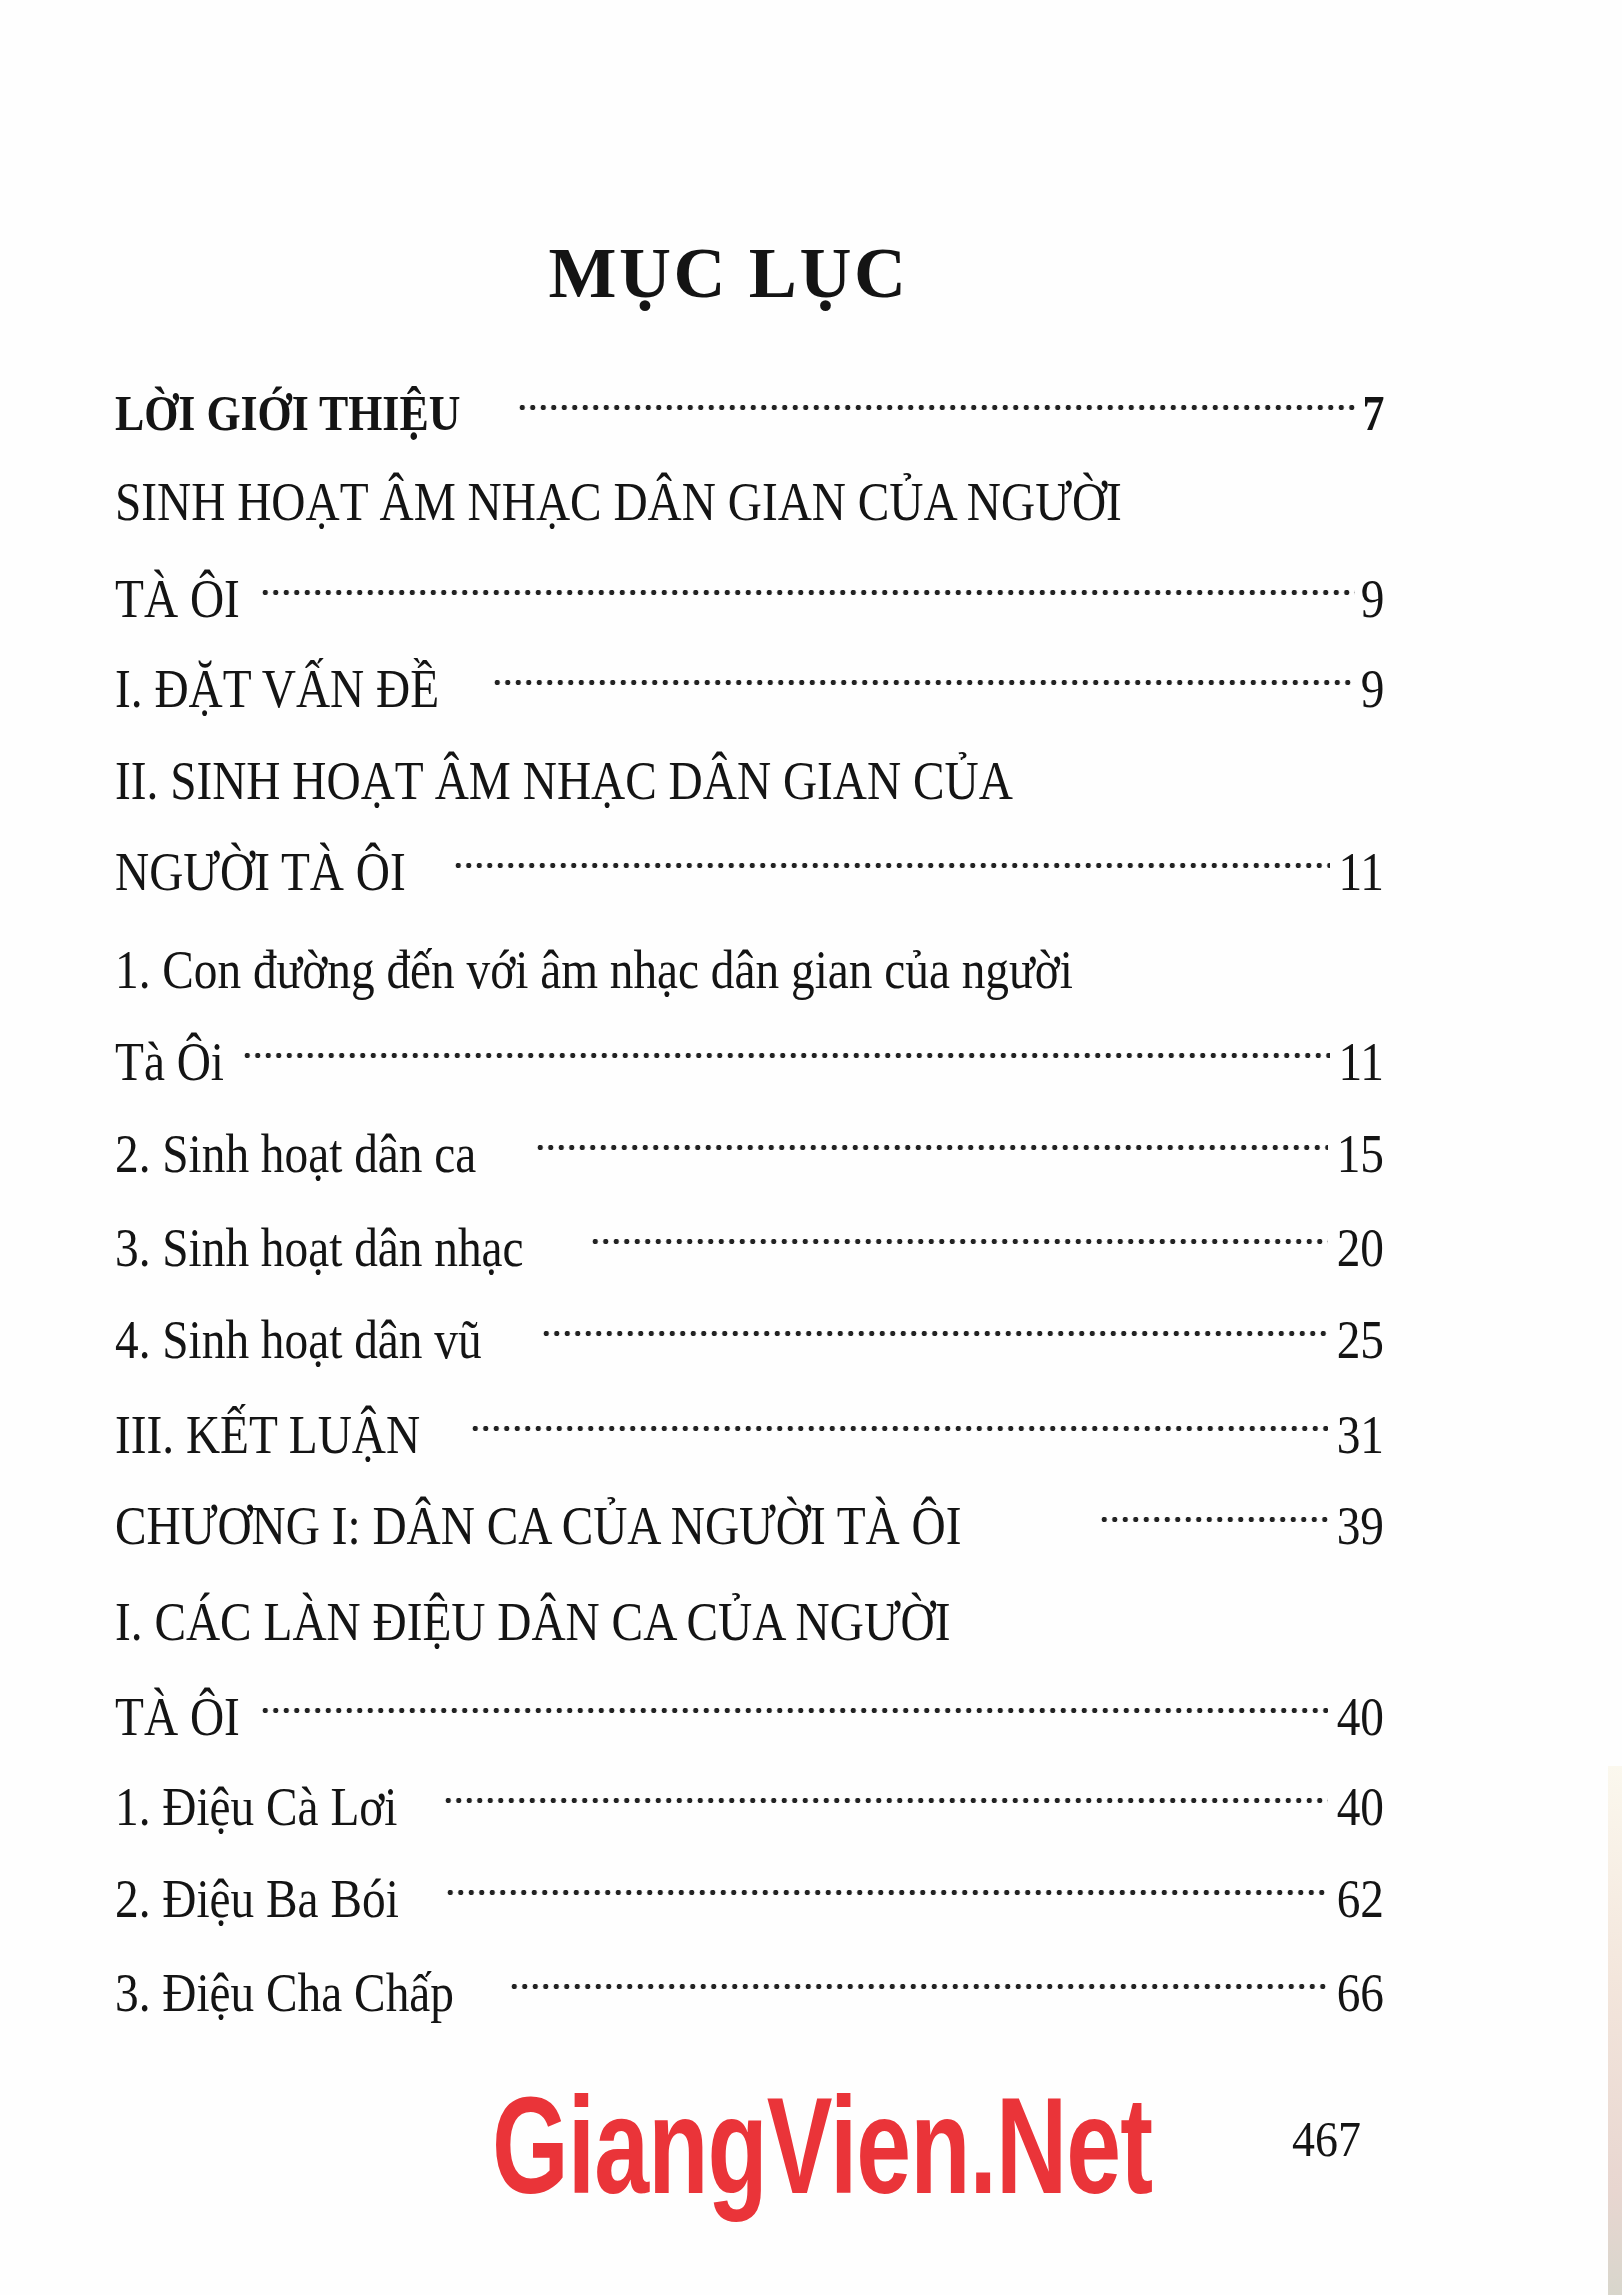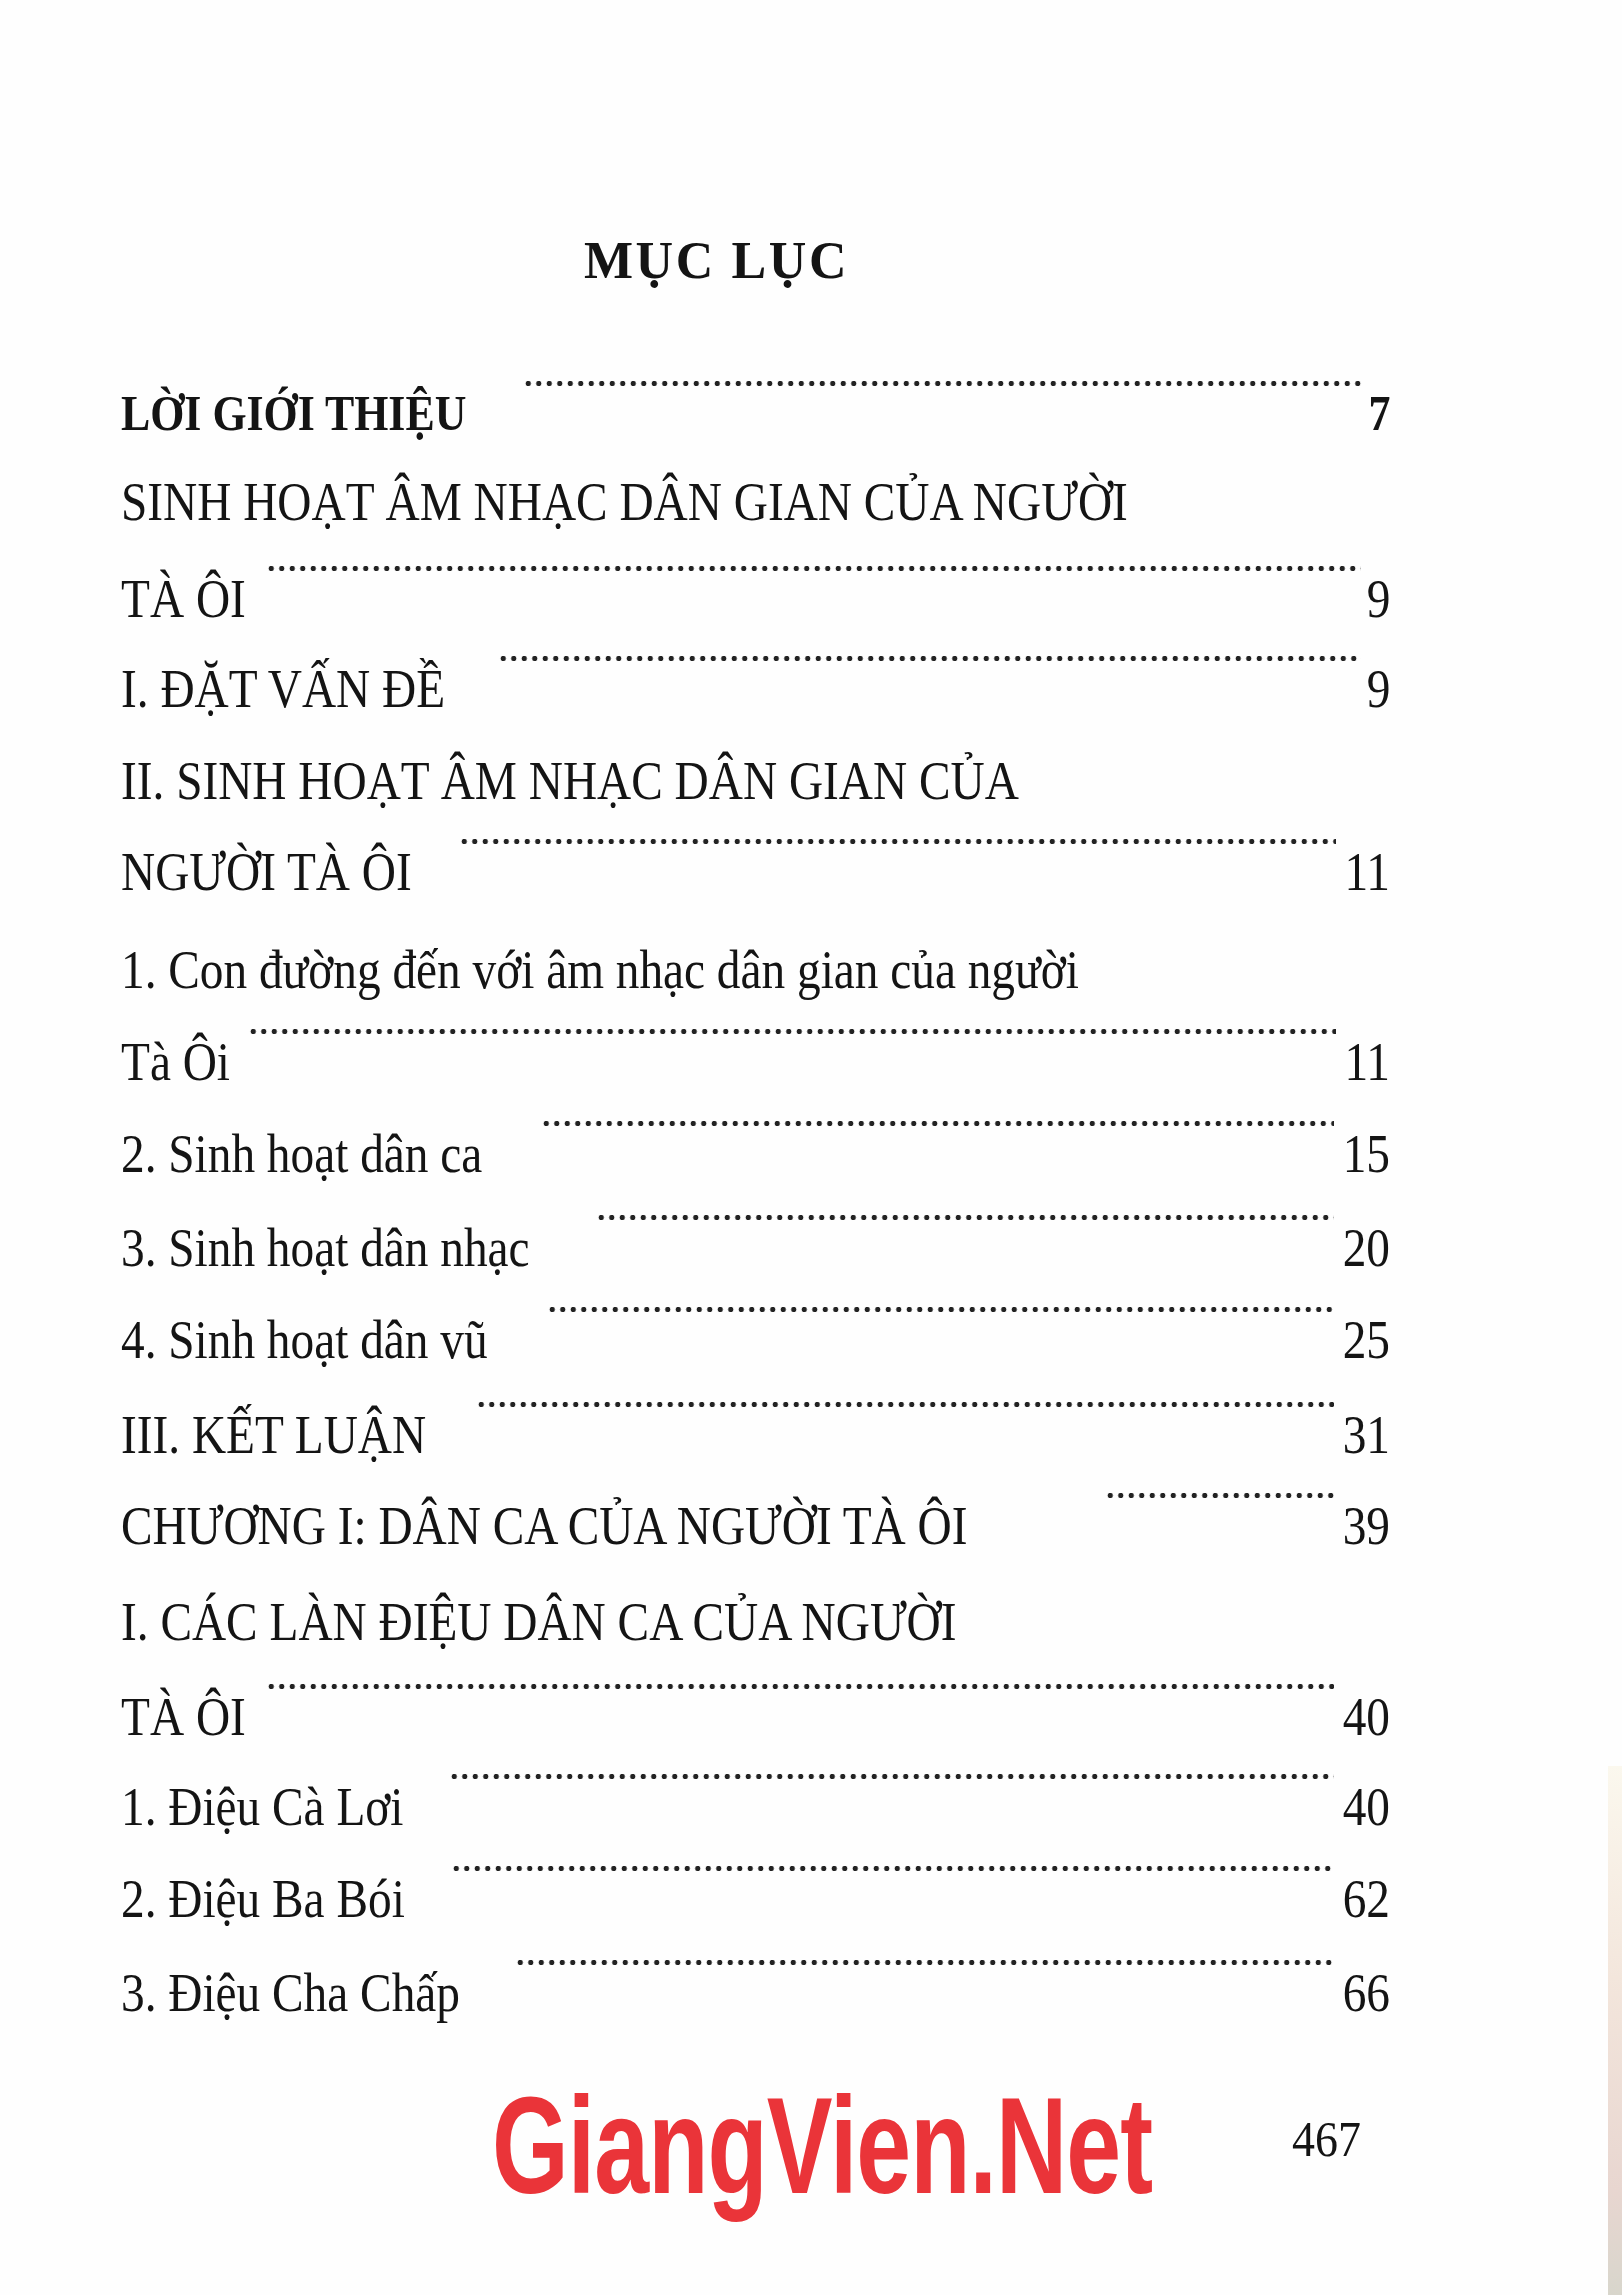--- a/index.html
+++ b/index.html
@@ -8,26 +8,27 @@
     background: #fefefe;
     font-family: "Liberation Serif", "DejaVu Serif", serif;
     color: #141414;
   }
   .edge {
     position: absolute; right: 0; top: 1766px; width: 14.4px; height: 529px;
     background: linear-gradient(to bottom, #fbf8ee 0%, #f3e6dc 40%, #e8d6d0 80%, #d8d6cc 100%);
   }
   .title {
     position: absolute; left: 0; width: 1433px; top: 183px;
-    text-align: center; font-weight: bold; font-size: 52px; letter-spacing: 2.6px;
+    text-align: center; font-weight: bold; font-size: 72px; letter-spacing: 2.6px;
     line-height: 85px;
+    padding-left: 12px;
   }
   .entry {
-    position: absolute; left: 121px; width: 1269px;
-    height: 65px; display: flex; align-items: flex-start;
+    position: absolute; left: 115px; width: 1269px;
+    height: 65px; display: flex; align-items: center;
     font-size: 55px; line-height: 65px; white-space: nowrap;
     transform-origin: left bottom;
   }
   .entry.bold { font-weight: bold; font-size: 51px; }
   .entry .label { flex: 0 0 auto; transform: scaleX(0.86); transform-origin: left bottom; }
   .entry .leader {
     flex: 1 1 auto; height: 5.2px; margin: 0 1.3px 11.8px 0;
     background-image: radial-gradient(circle, #222 45%, transparent 50%);
     background-size: 10.5px 5.2px; background-repeat: repeat-x; background-position: left bottom;
   }

